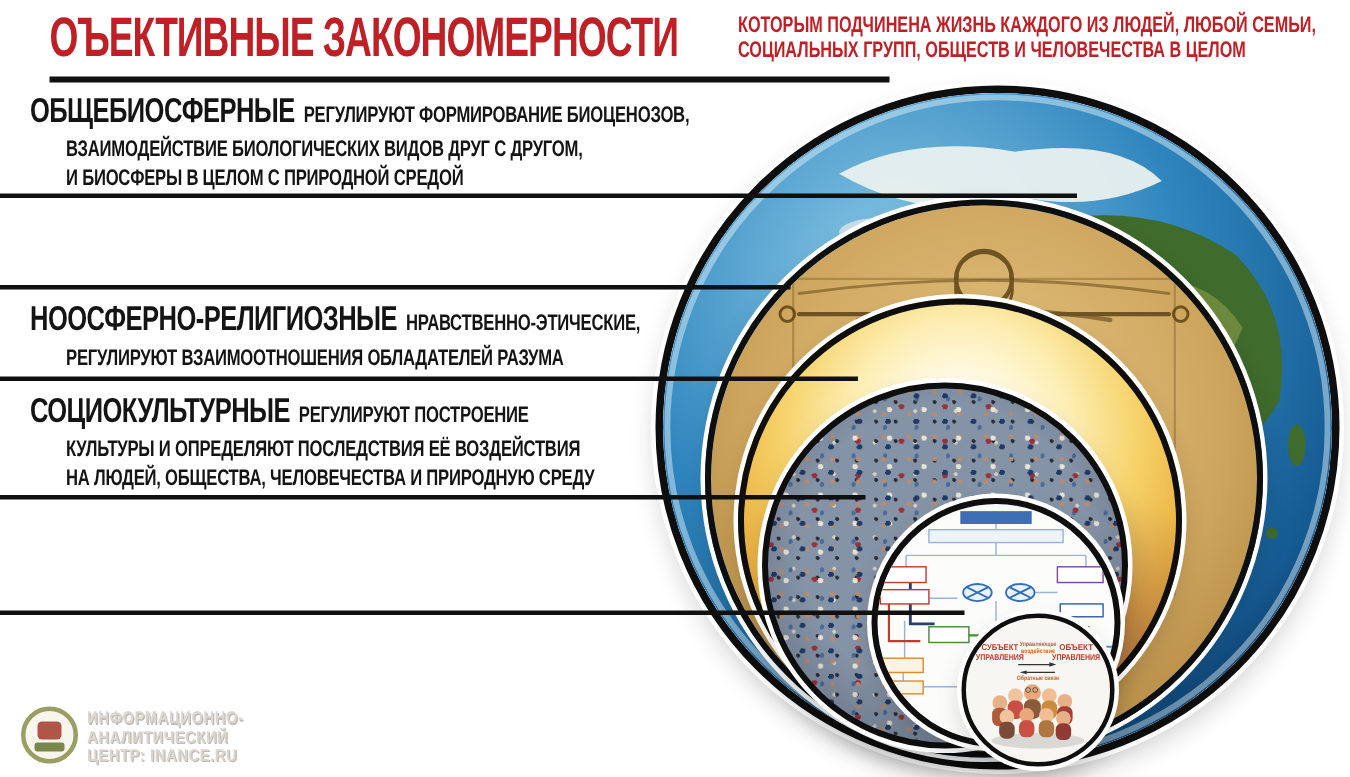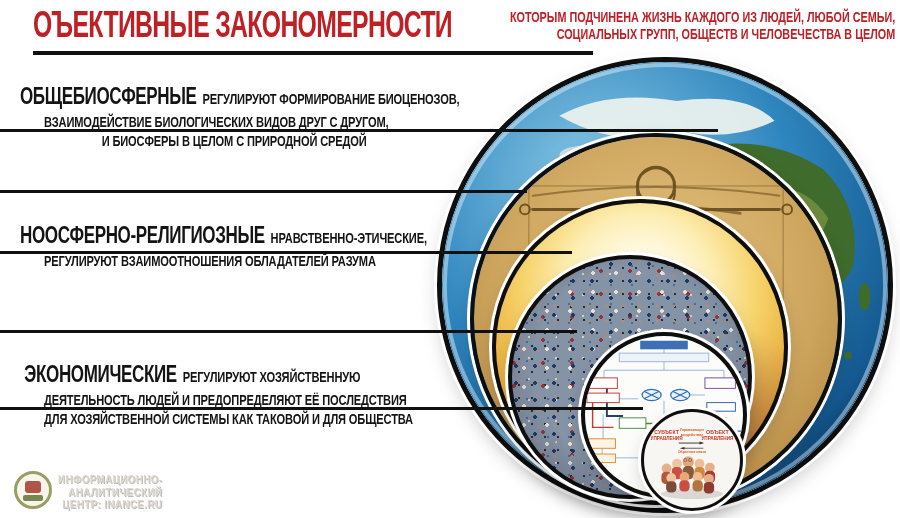--- a/index.html
+++ b/index.html
@@ -1,20 +1,20 @@
 <!DOCTYPE html>
 <html style="--accent: #bf2026;"><head>
 <meta charset="utf-8">
 <style>
   :root { --accent:#bf2026; --ink:#141414; }
   * { margin:0; padding:0; box-sizing:border-box; }
   html,body { background:#fff; }
   #canvas {
     position:relative; width:900px; height:518px; overflow:hidden;
-    background:#fff; font-family:"Liberation Sans", sans-serif; color:var(--ink);text-align:right;
+    background:#fff; font-family:"Liberation Sans", sans-serif; color:var(--ink);
   }
 
   
   #title {
     position:absolute; left:33px; top:4px; font-size:37px; font-weight:bold;
     letter-spacing:-1px; color:var(--accent); white-space:nowrap;
     transform:scaleX(0.67); transform-origin:0 0;
   }
   #subtitle {
     position:absolute; left:492px; top:8px; width:560px; font-size:15px; font-weight:bold;
@@ -25,21 +25,21 @@
   
   .sep { position:absolute; background:#101010; z-index:30; }
   #sep-0 { top:51px;  left:33px; width:560px; height:4px; }
   #sep-1 { top:129px; left:0;    width:718px; height:3px; }
   #sep-2 { top:190px; left:0;    width:527px; height:3px; }
   #sep-3 { top:251px; left:0;    width:572px; height:3px; }
   #sep-4 { top:330px; left:0;    width:577px; height:3px; }
   #sep-5 { top:407px; left:0;    width:643px; height:3px; }
 
   
-  .block { position:absolute; left:20px; width:460px; z-index:20;margin-top:23px; }
+  .block { position:absolute; left:20px; width:460px; z-index:20; }
   .row1 { white-space:nowrap; transform:scaleX(0.74); transform-origin:0 0; }
   .h    { font-size:23px; font-weight:bold; letter-spacing:-0.5px; }
   .intro{ font-size:15px; font-weight:bold; letter-spacing:-0.2px; margin-left:8px; }
   .cont { white-space:nowrap; transform:scaleX(0.74); transform-origin:0 0;
           font-size:15px; font-weight:bold; letter-spacing:-0.2px;
           margin-left:24px; line-height:19px; }
   #block-0 { top:60px; }  #block-1 { top:140px; } #block-2 { top:199px; }
   #block-3 { top:260px; } #block-4 { top:338px; } #block-5 { top:416px; }
   .block .row1 { line-height:27px; }
 
@@ -256,26 +256,26 @@
     <div class="cont">ВЗАИМОДЕЙСТВИЕ БИОЛОГИЧЕСКИХ ВИДОВ ДРУГ С ДРУГОМ,</div>
     <div class="cont">И БИОСФЕРЫ В ЦЕЛОМ С ПРИРОДНОЙ СРЕДОЙ</div>
   </div>
 
 
   <div class="block" id="block-2">
     <div class="row1"><span class="h">НООСФЕРНО-РЕЛИГИОЗНЫЕ</span><span class="intro">НРАВСТВЕННО-ЭТИЧЕСКИЕ,</span></div>
     <div class="cont">РЕГУЛИРУЮТ ВЗАИМООТНОШЕНИЯ ОБЛАДАТЕЛЕЙ РАЗУМА</div>
   </div>
 
-
-  <div class="block" id="block-4">
-    <div class="row1"><span class="h">ЭКОНОМИЧЕСКИЕ</span><span class="intro">РЕГУЛИРУЮТ ХОЗЯЙСТВЕННУЮ</span></div>
-    <div class="cont">ДЕЯТЕЛЬНОСТЬ ЛЮДЕЙ И ПРЕДОПРЕДЕЛЯЮТ ЕЁ ПОСЛЕДСТВИЯ</div>
-    <div class="cont">ДЛЯ ХОЗЯЙСТВЕННОЙ СИСТЕМЫ КАК ТАКОВОЙ И ДЛЯ ОБЩЕСТВА</div>
-  </div>
+  <div class="block" id="block-3">
+    <div class="row1"><span class="h">СОЦИОКУЛЬТУРНЫЕ</span><span class="intro">РЕГУЛИРУЮТ ПОСТРОЕНИЕ</span></div>
+    <div class="cont">КУЛЬТУРЫ И ОПРЕДЕЛЯЮТ ПОСЛЕДСТВИЯ ЕЁ ВОЗДЕЙСТВИЯ</div>
+    <div class="cont">НА ЛЮДЕЙ, ОБЩЕСТВА, ЧЕЛОВЕЧЕСТВА И ПРИРОДНУЮ СРЕДУ</div>
+  </div>
+
 
 
   <div id="watermark">
     <div id="wm-emblem">
       <div class="wm-core"></div>
       <div class="wm-base"></div>
     </div>
     <div id="wm-text">
       <div>ИНФОРМАЦИОННО-</div>
       <div>АНАЛИТИЧЕСКИЙ</div>

